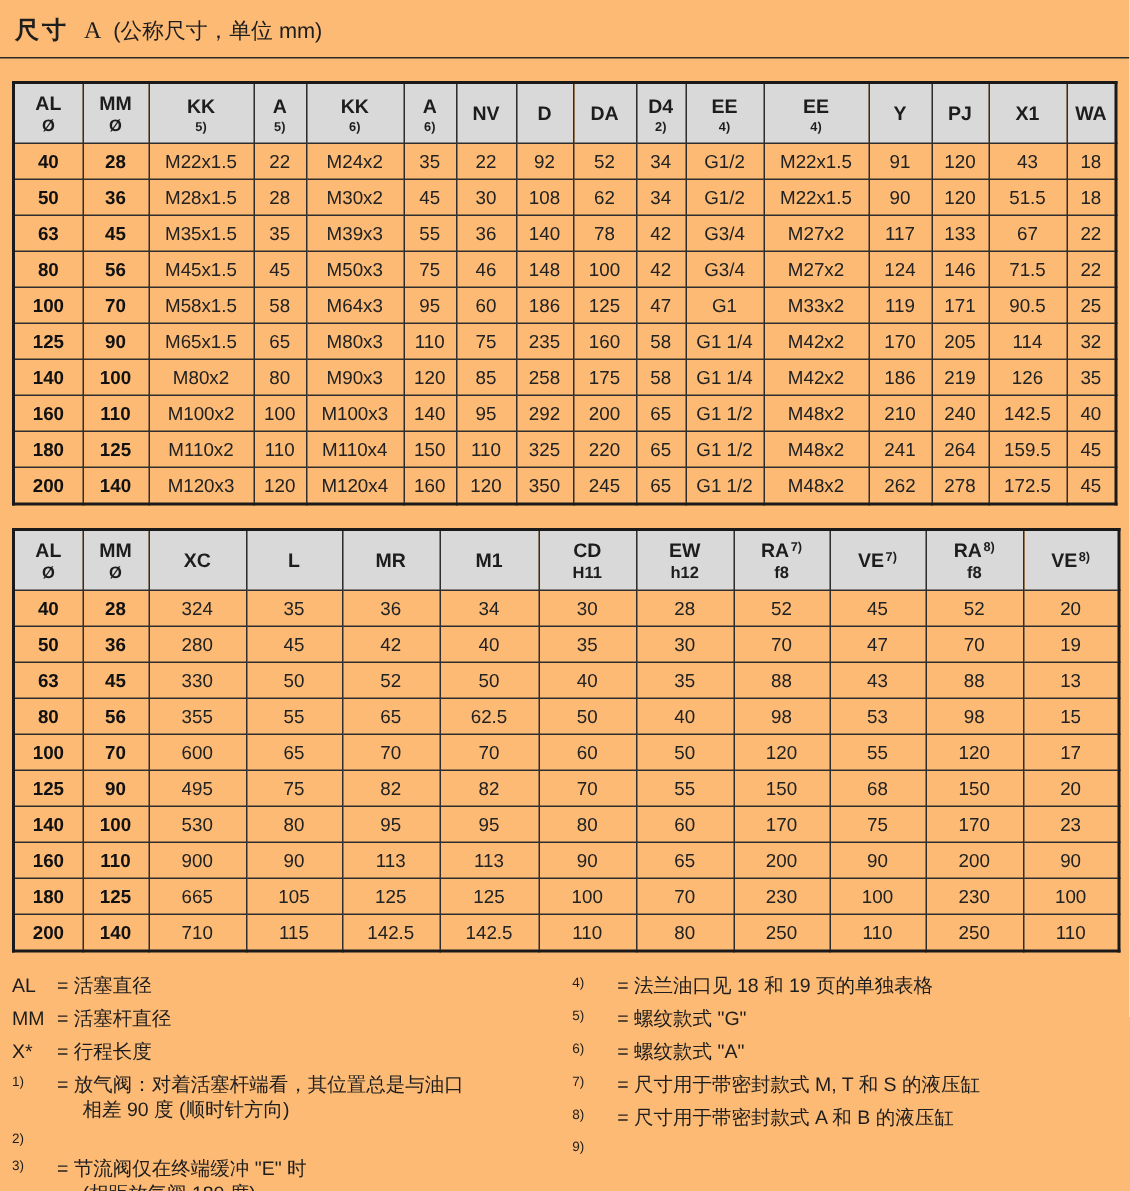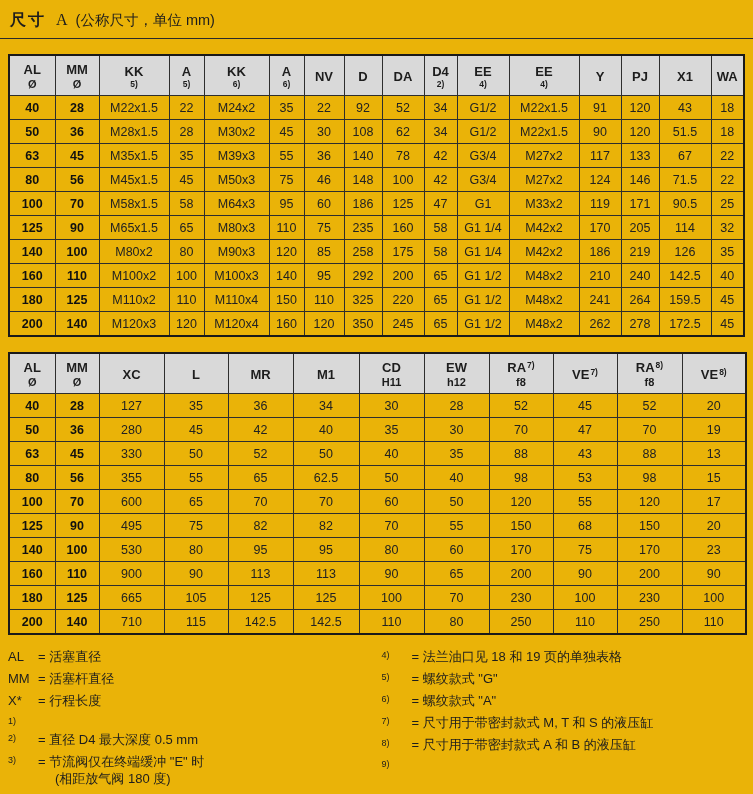--- a/index.html
+++ b/index.html
@@ -1,18 +1,18 @@
 <!DOCTYPE html>
 <html lang="zh"><head>
 <meta charset="utf-8">
 <style>
   html,body { margin:0; padding:0; background:#ffffff; }
   .page {
     width:753px; height:794px; box-sizing:border-box;
-    background:#eab308; color:#1d1d1d;
+    background:#fdba74; color:#1d1d1d;
     font-family:"Liberation Sans","DejaVu Sans",sans-serif;
     padding:8px 8px 0 8px; overflow:hidden;
   }
   .title-row { margin:2px 0 7px 2px; white-space:nowrap; }
   .t-main   { font-weight:bold; font-size:16px; letter-spacing:2px; }
   .t-letter { font-family:"Liberation Serif","DejaVu Serif",serif; font-size:16px; margin-left:10px; }
   .t-note   { font-size:14.5px; margin-left:8px; }
   hr.title-rule { border:none; border-top:1.5px solid #2a2a2a; margin:6px -8px 0 -8px; }
 
   table.dim-table {
@@ -373,21 +373,21 @@
           </th>
           <th>
             <div class="h-line1"><span class="h-label">VE</span><span class="h-sup">8)</span></div>
           </th>
         </tr>
       </thead>
       <tbody>
         <tr>
           <td class="bold">40</td>
           <td class="bold">28</td>
-          <td>127</td>
+          <td>324</td>
           <td>35</td>
           <td>36</td>
           <td>34</td>
           <td>30</td>
           <td>28</td>
           <td>52</td>
           <td>45</td>
           <td>52</td>
           <td>20</td>
         </tr>
@@ -529,24 +529,25 @@
         <div class="fn-item">
           <span class="fn-marker">MM</span>
           <span class="fn-text">= 活塞杆直径</span>
         </div>
         <div class="fn-item">
           <span class="fn-marker">X*</span>
           <span class="fn-text">= 行程长度</span>
         </div>
         <div class="fn-item">
           <span class="fn-marker sup">1)</span>
+          <span class="fn-text">= 放气阀：对着活塞杆端看，其位置总是与油口
+相差 90 度 (顺时针方向)</span>
         </div>
         <div class="fn-item">
           <span class="fn-marker sup">2)</span>
-          <span class="fn-text">= 直径 D4 最大深度 0.5 mm</span>
         </div>
         <div class="fn-item">
           <span class="fn-marker sup">3)</span>
           <span class="fn-text">= 节流阀仅在终端缓冲 "E" 时
 (相距放气阀  180 度)</span>
         </div>
       </div>
     <div class="fn-col right" id="fn-right">
         <div class="fn-item">
           <span class="fn-marker sup">4)</span>

